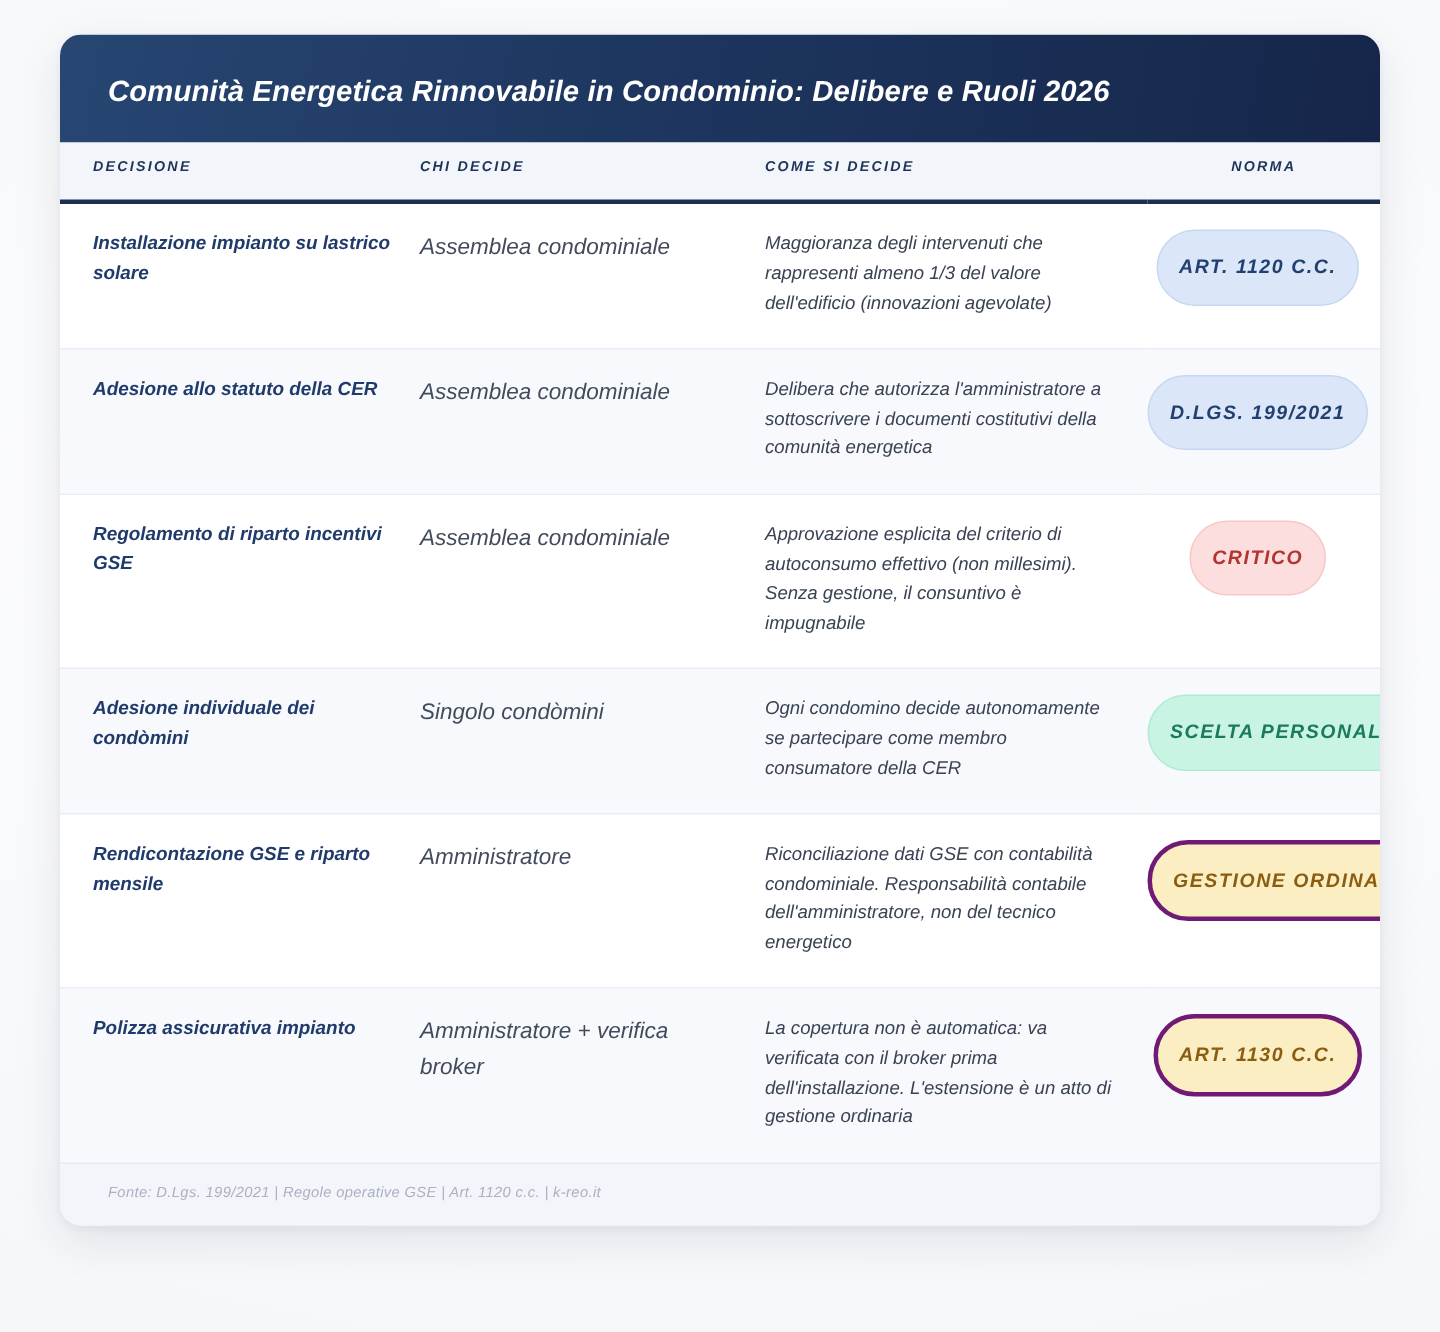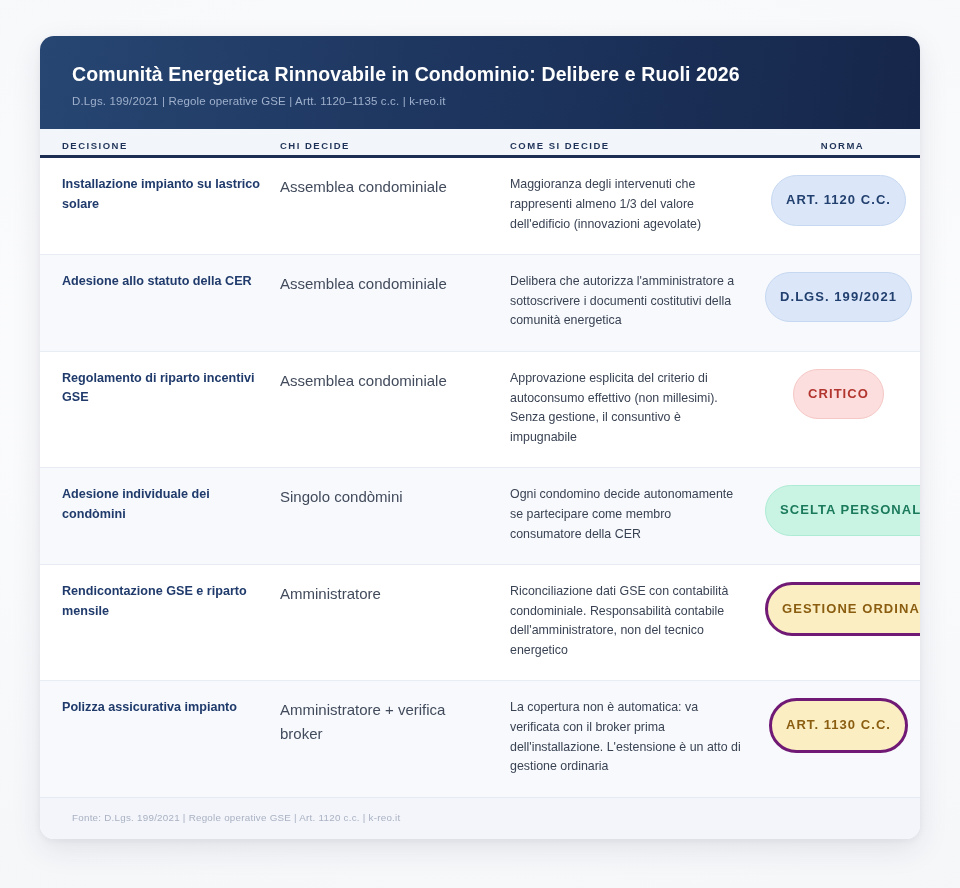--- a/index.html
+++ b/index.html
@@ -20,27 +20,28 @@
     width: 960px;
     height: 888px;
     position: relative;
     background: radial-gradient(120% 80% at 50% 40%, #ffffff 0%, #f7f8fa 70%, #f4f5f7 100%);
   }
 
   
   .card {
     position: absolute;
     left: 40px;
-    top: 36px;
+    top: 23px;
     width: 880px;
     border-radius: 14px;
     background: #ffffff;
     overflow: hidden;
     box-shadow: 0 10px 30px rgba(25, 40, 80, 0.10),
                 0 2px 6px rgba(25, 40, 80, 0.05);
+    font-style: italic;
   }
 
   
   .card-header {
     background: linear-gradient(100deg, #274672 0%, #1e3761 42%, #16264a 100%);
     padding: 26px 32px 22px 32px;
   }
 
   .card-title {
     color: #ffffff;
@@ -74,21 +75,21 @@
     background: #f2f5fa;
   }
 
   thead th {
     text-align: left;
     font-size: 9.5px;
     font-weight: bold;
     letter-spacing: 1.5px;
     color: #1f3358;
     text-transform: uppercase;
-    padding: 11px 0 4px 0;
+    padding: 11px 0 16px 0;
     border-bottom: 3px solid #1c2f52;
   }
 
   thead th.th-1 { padding-left: 22px; }
   thead th.th-4 { text-align: center; }
 
   tbody tr { background: #ffffff; }
   tbody tr.alt { background: #f7f9fc; }
   tbody tr + tr td { border-top: 1px solid #e8ecf3; }
 
@@ -153,21 +154,20 @@
 </style>
 </head>
 <body>
 
 <div class="page">
 
   <div class="card">
 
     <div class="card-header">
       <div class="card-title">Comunità Energetica Rinnovabile in Condominio: Delibere e Ruoli 2026</div>
-      <div class="card-subtitle">D.Lgs. 199/2021  |  Regole operative GSE  |  Artt. 1120–1135 c.c.  |  k-reo.it</div>
     </div>
 
     <table class="grid">
       <colgroup>
         <col class="c1">
           <col class="c2">
           <col class="c3">
           <col class="c4">
       </colgroup>
 

